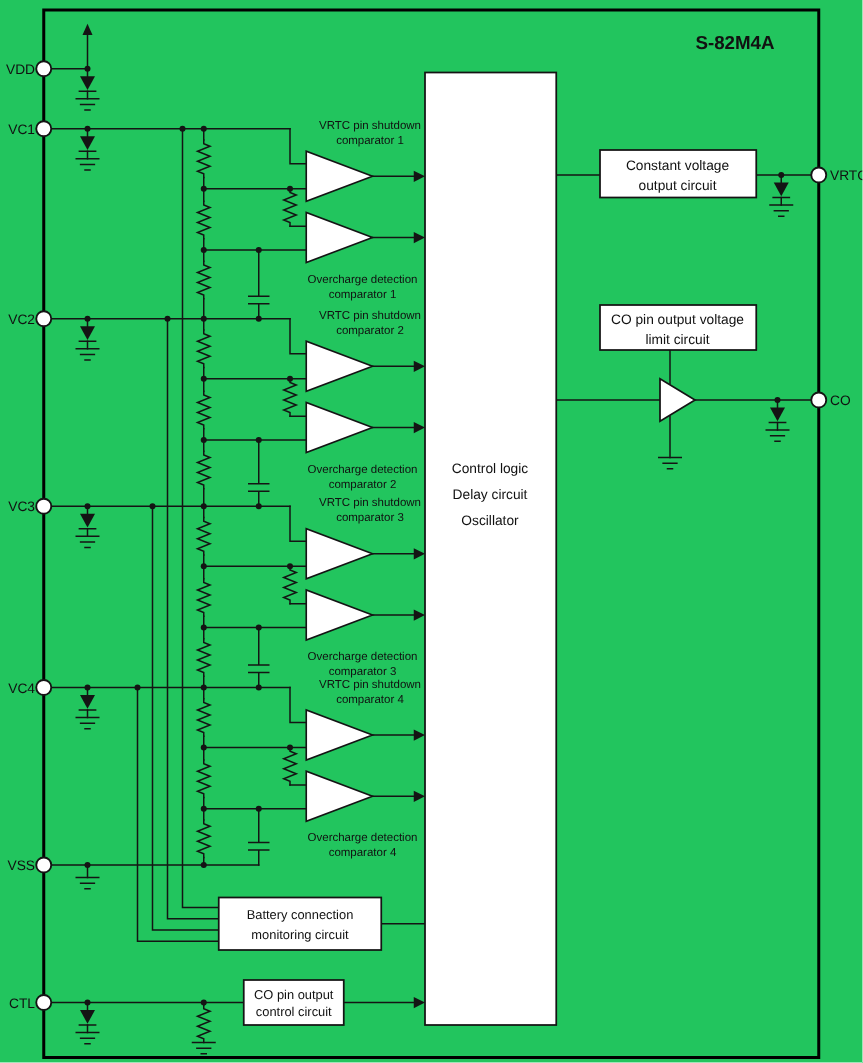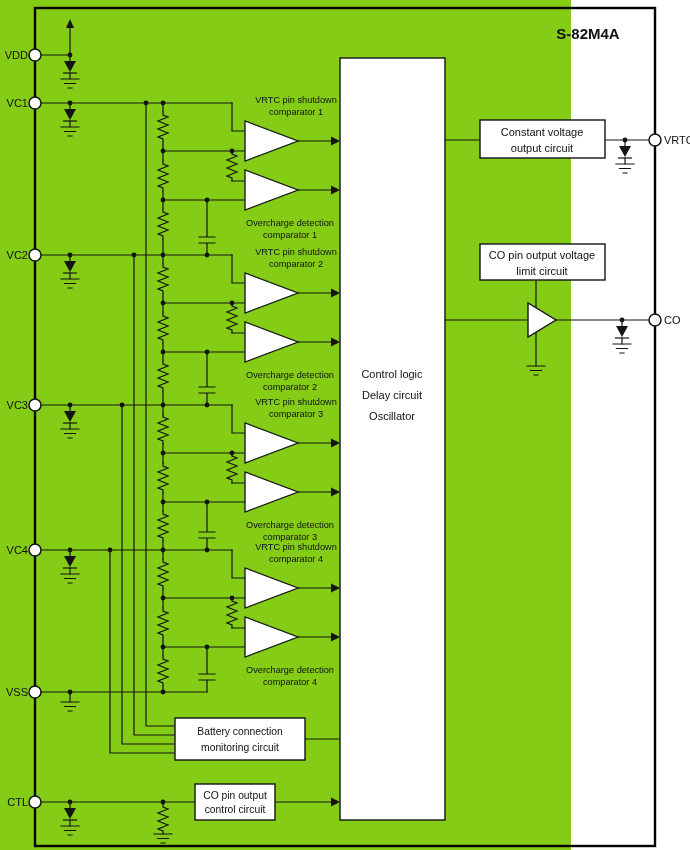--- a/index.html
+++ b/index.html
@@ -1,16 +1,16 @@
 <!DOCTYPE html>
 <html><head>
 <meta charset="utf-8">
 <style>
   html,body{margin:0;padding:0;background:#ffffff;}
-  .stage{width:571px;height:850px;position:relative;background:#84cc16;
+  .stage{width:690px;height:850px;position:relative;background:#22c55e;
          font-family:"Liberation Sans","DejaVu Sans",sans-serif;}
   svg{display:block;}
   text{fill:#111111;font-family:"Liberation Sans","DejaVu Sans",sans-serif;}
   .wire{stroke:#141414;stroke-width:1.2;fill:none;stroke-linecap:square;}
   .fillk{fill:#141414;stroke:none;}
   .pinc{fill:#ffffff;stroke:#141414;stroke-width:1.5;}
   .box{fill:#ffffff;stroke:#141414;stroke-width:1.4;}
   .border{fill:none;stroke:#000000;stroke-width:2.4;}
   .compu{fill:#ffffff;stroke:#141414;stroke-width:1.3;}
   .t9{font-size:9.2px;}

